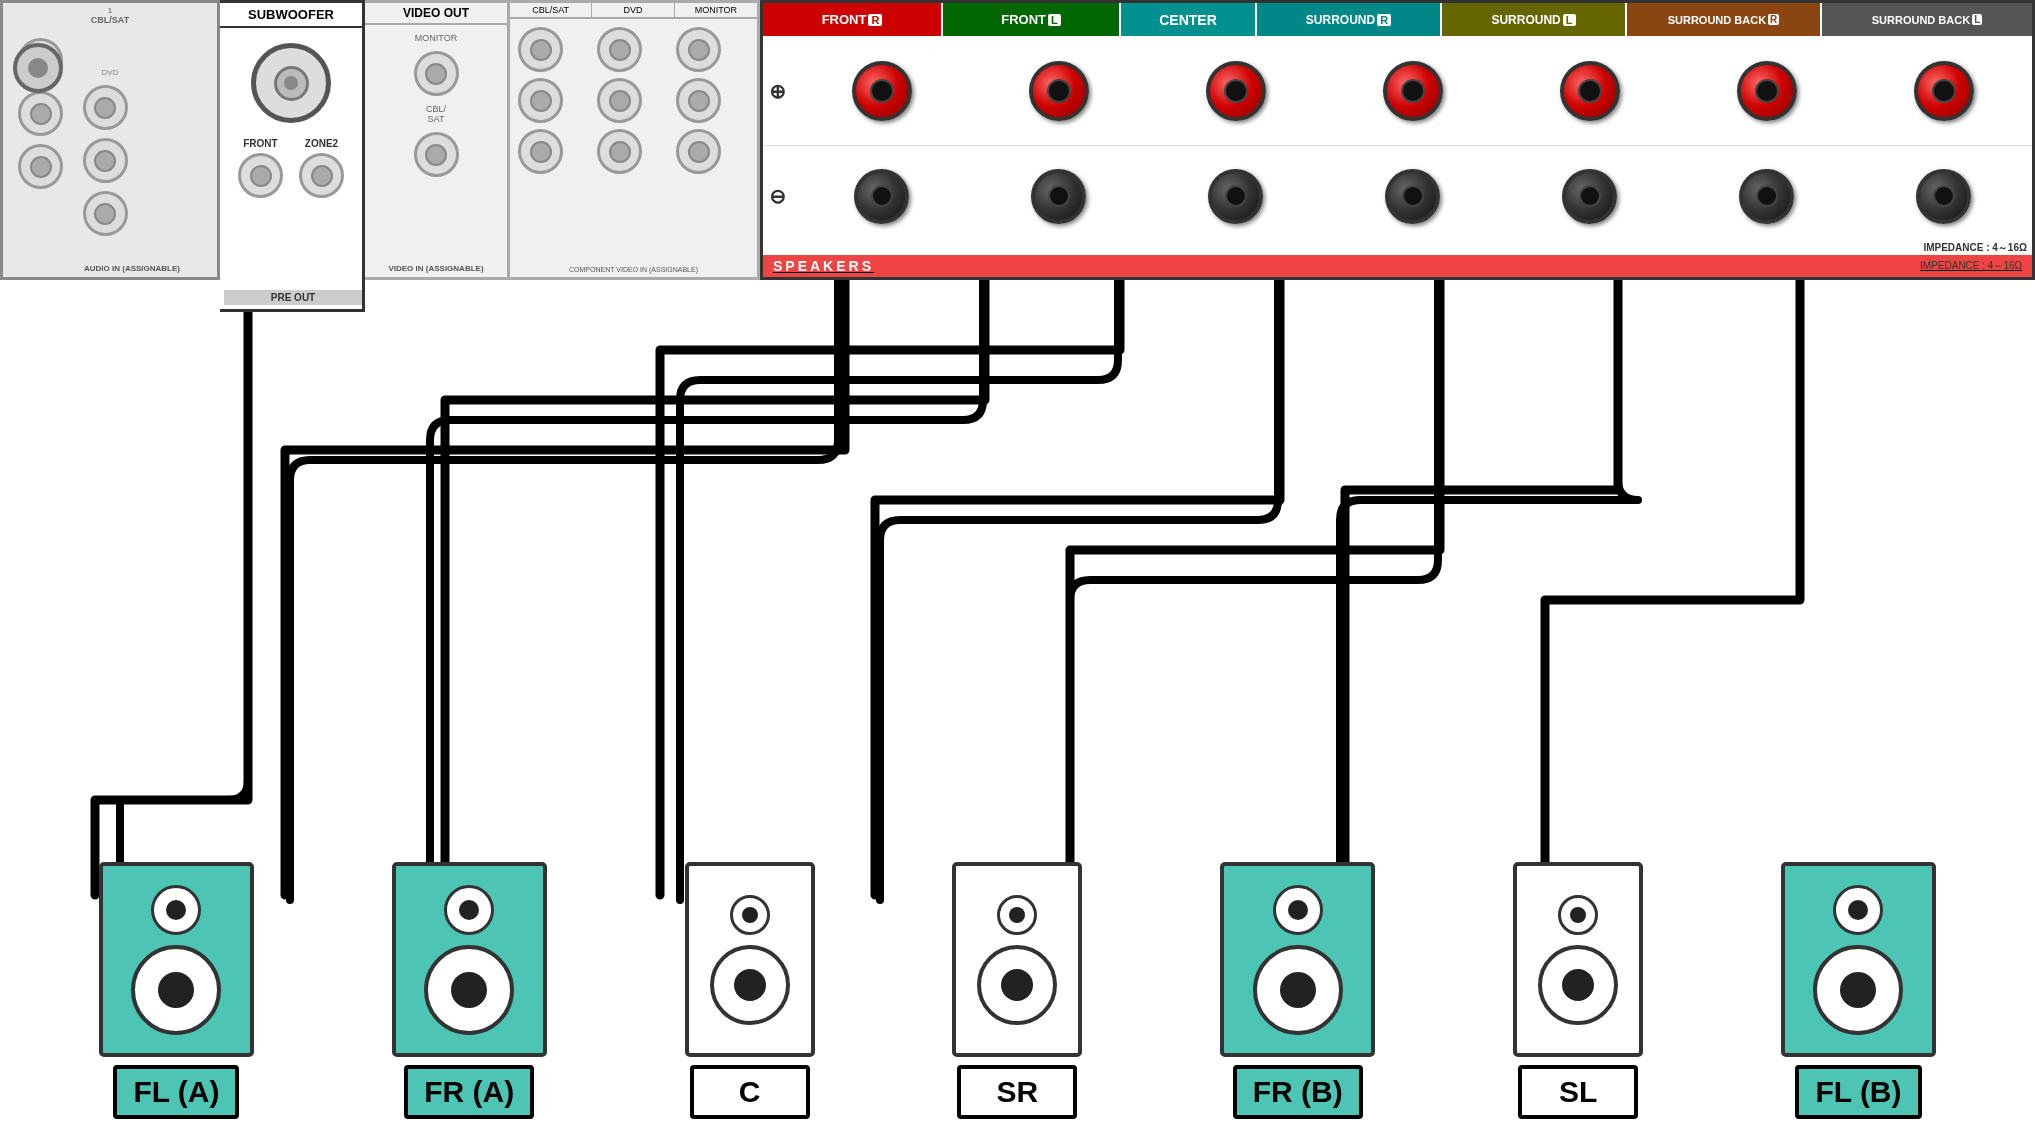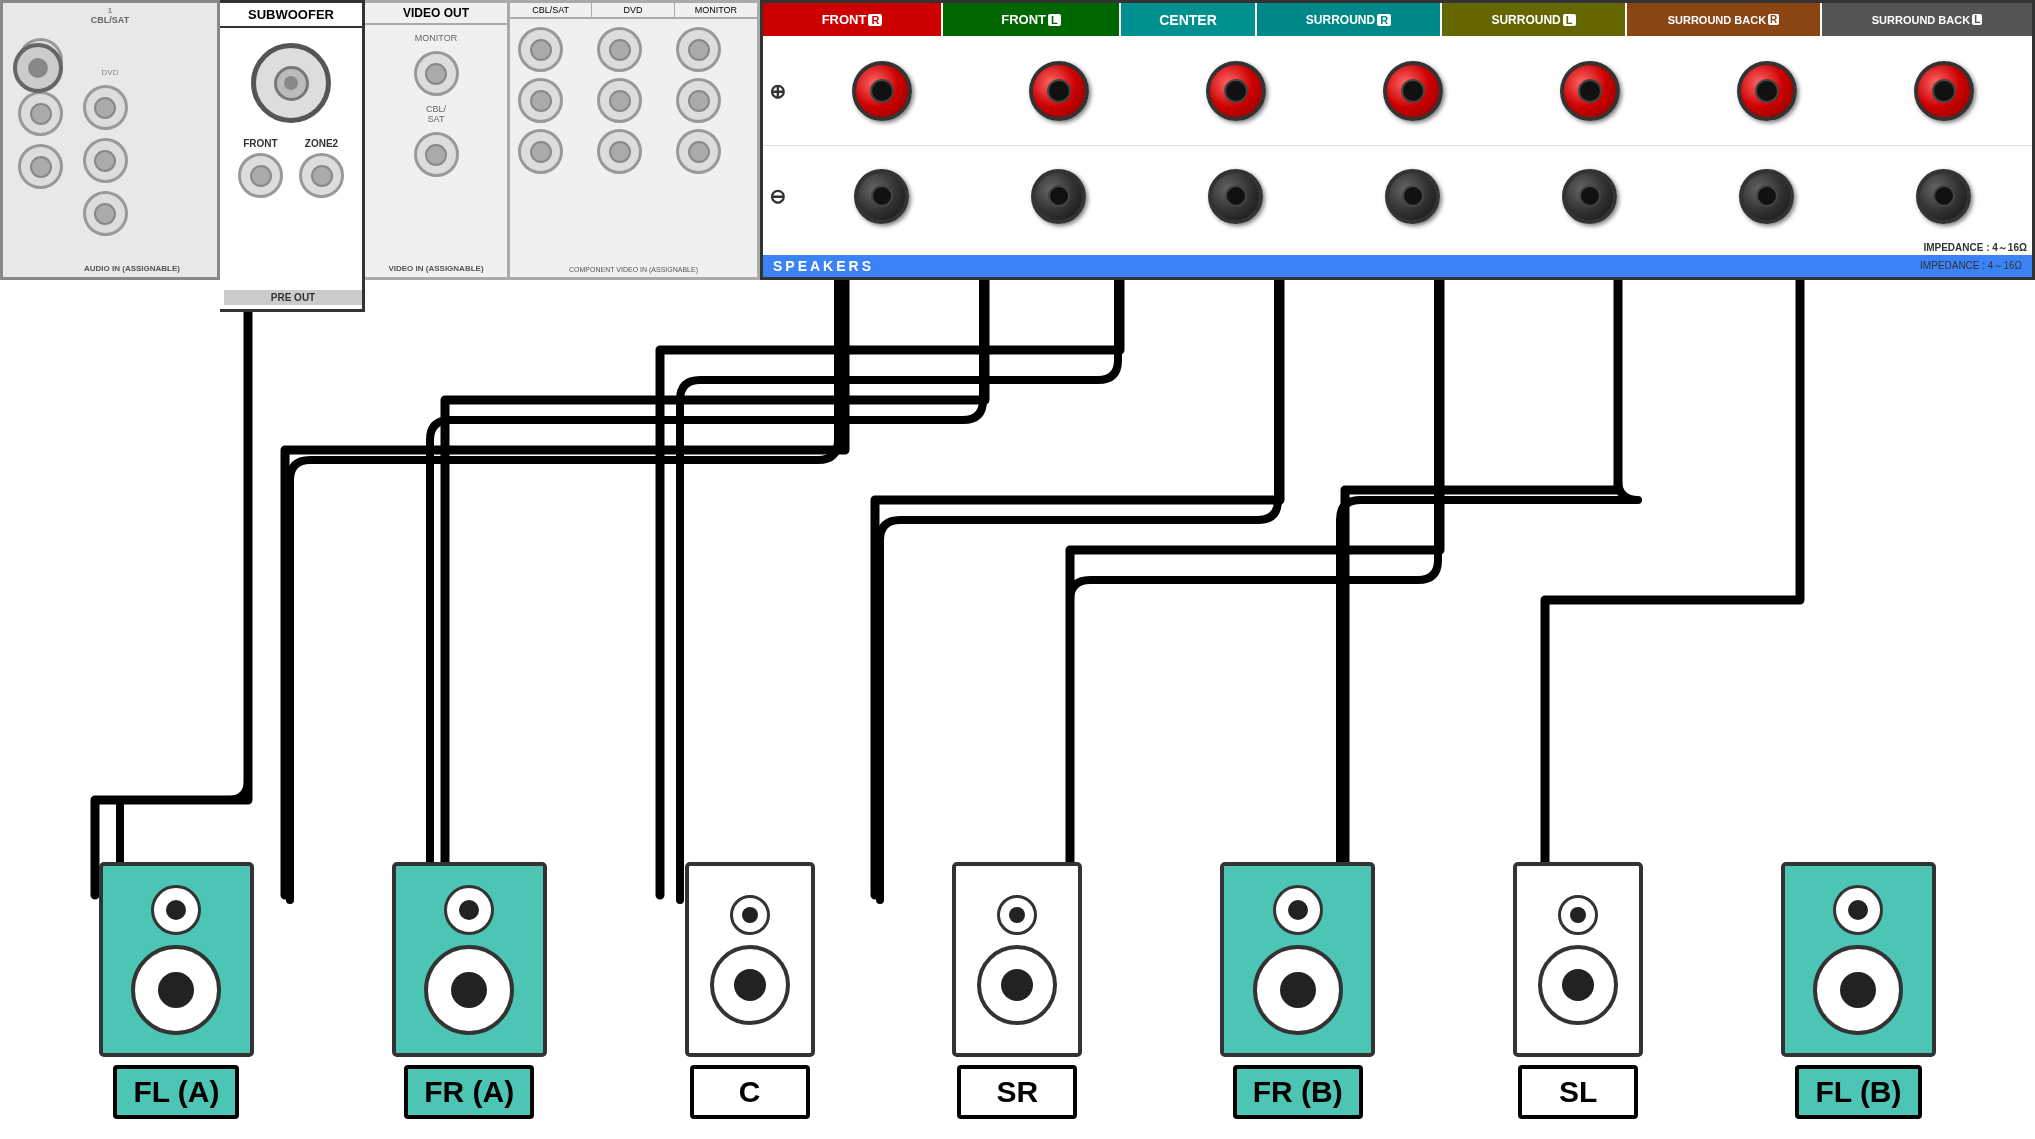--- a/index.html
+++ b/index.html
@@ -294,21 +294,21 @@
         <div class="terminal-black"></div>
         <div class="terminal-black"></div>
         <div class="terminal-black"></div>
         <div class="terminal-black"></div>
         <div class="terminal-black"></div>
         <div class="terminal-black"></div>
         <div class="terminal-black"></div>
       </div>
     </div>
 
-    <div style="position:absolute;bottom:0;left:0;right:0;height:22px;background:#3b82f6;display:flex;align-items:center;justify-content:space-between;padding:0 10px;">
+    <div style="position:absolute;bottom:0;left:0;right:0;height:22px;background:#ef4444;display:flex;align-items:center;justify-content:space-between;padding:0 10px;text-decoration:underline;">
       <span style="color:#fff;font-size:14px;font-weight:bold;letter-spacing:3px;">SPEAKERS</span>
       <span style="color:#333;font-size:10px;">IMPEDANCE : 4～16Ω</span>
     </div>
     <div style="position:absolute;bottom:22px;right:5px;font-size:10px;font-weight:bold;color:#333;">IMPEDANCE : 4～16Ω</div>
   </div>
 
   <div style="position:absolute;bottom:20px;left:0;width:2035px;display:flex;align-items:flex-end;justify-content:space-around;padding:0 30px;">
 
 
     <div class="speaker-box">

